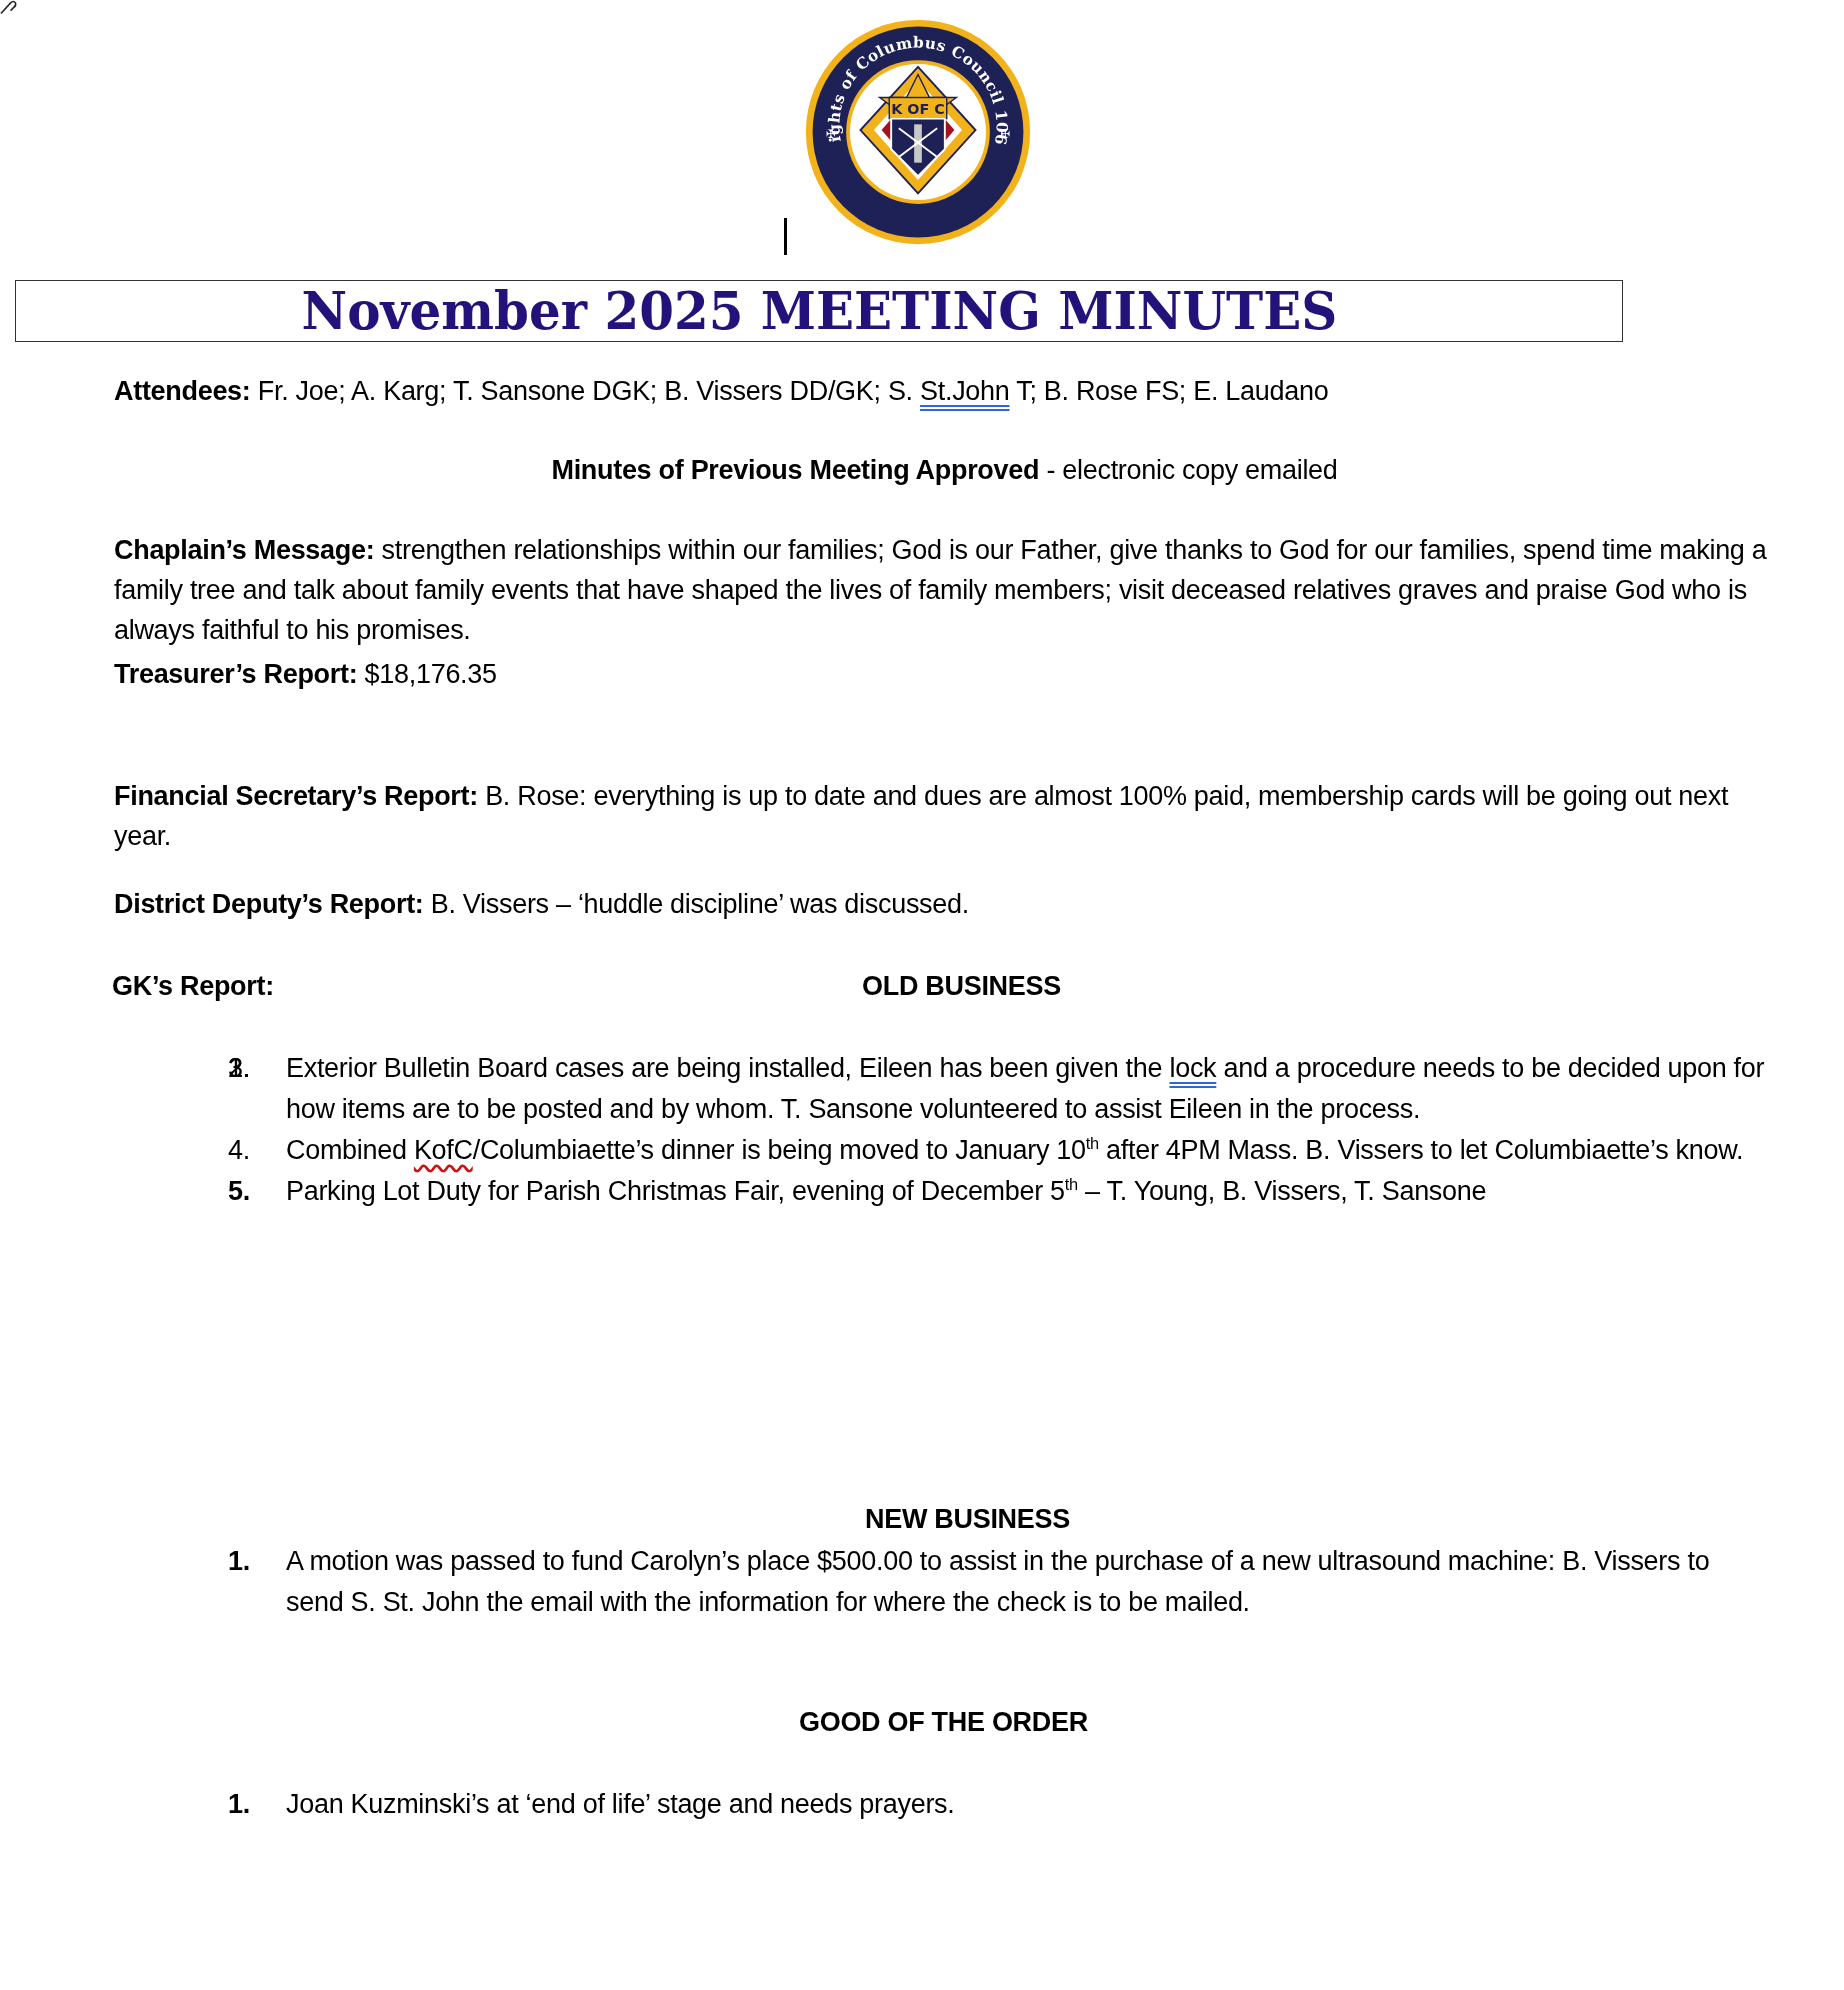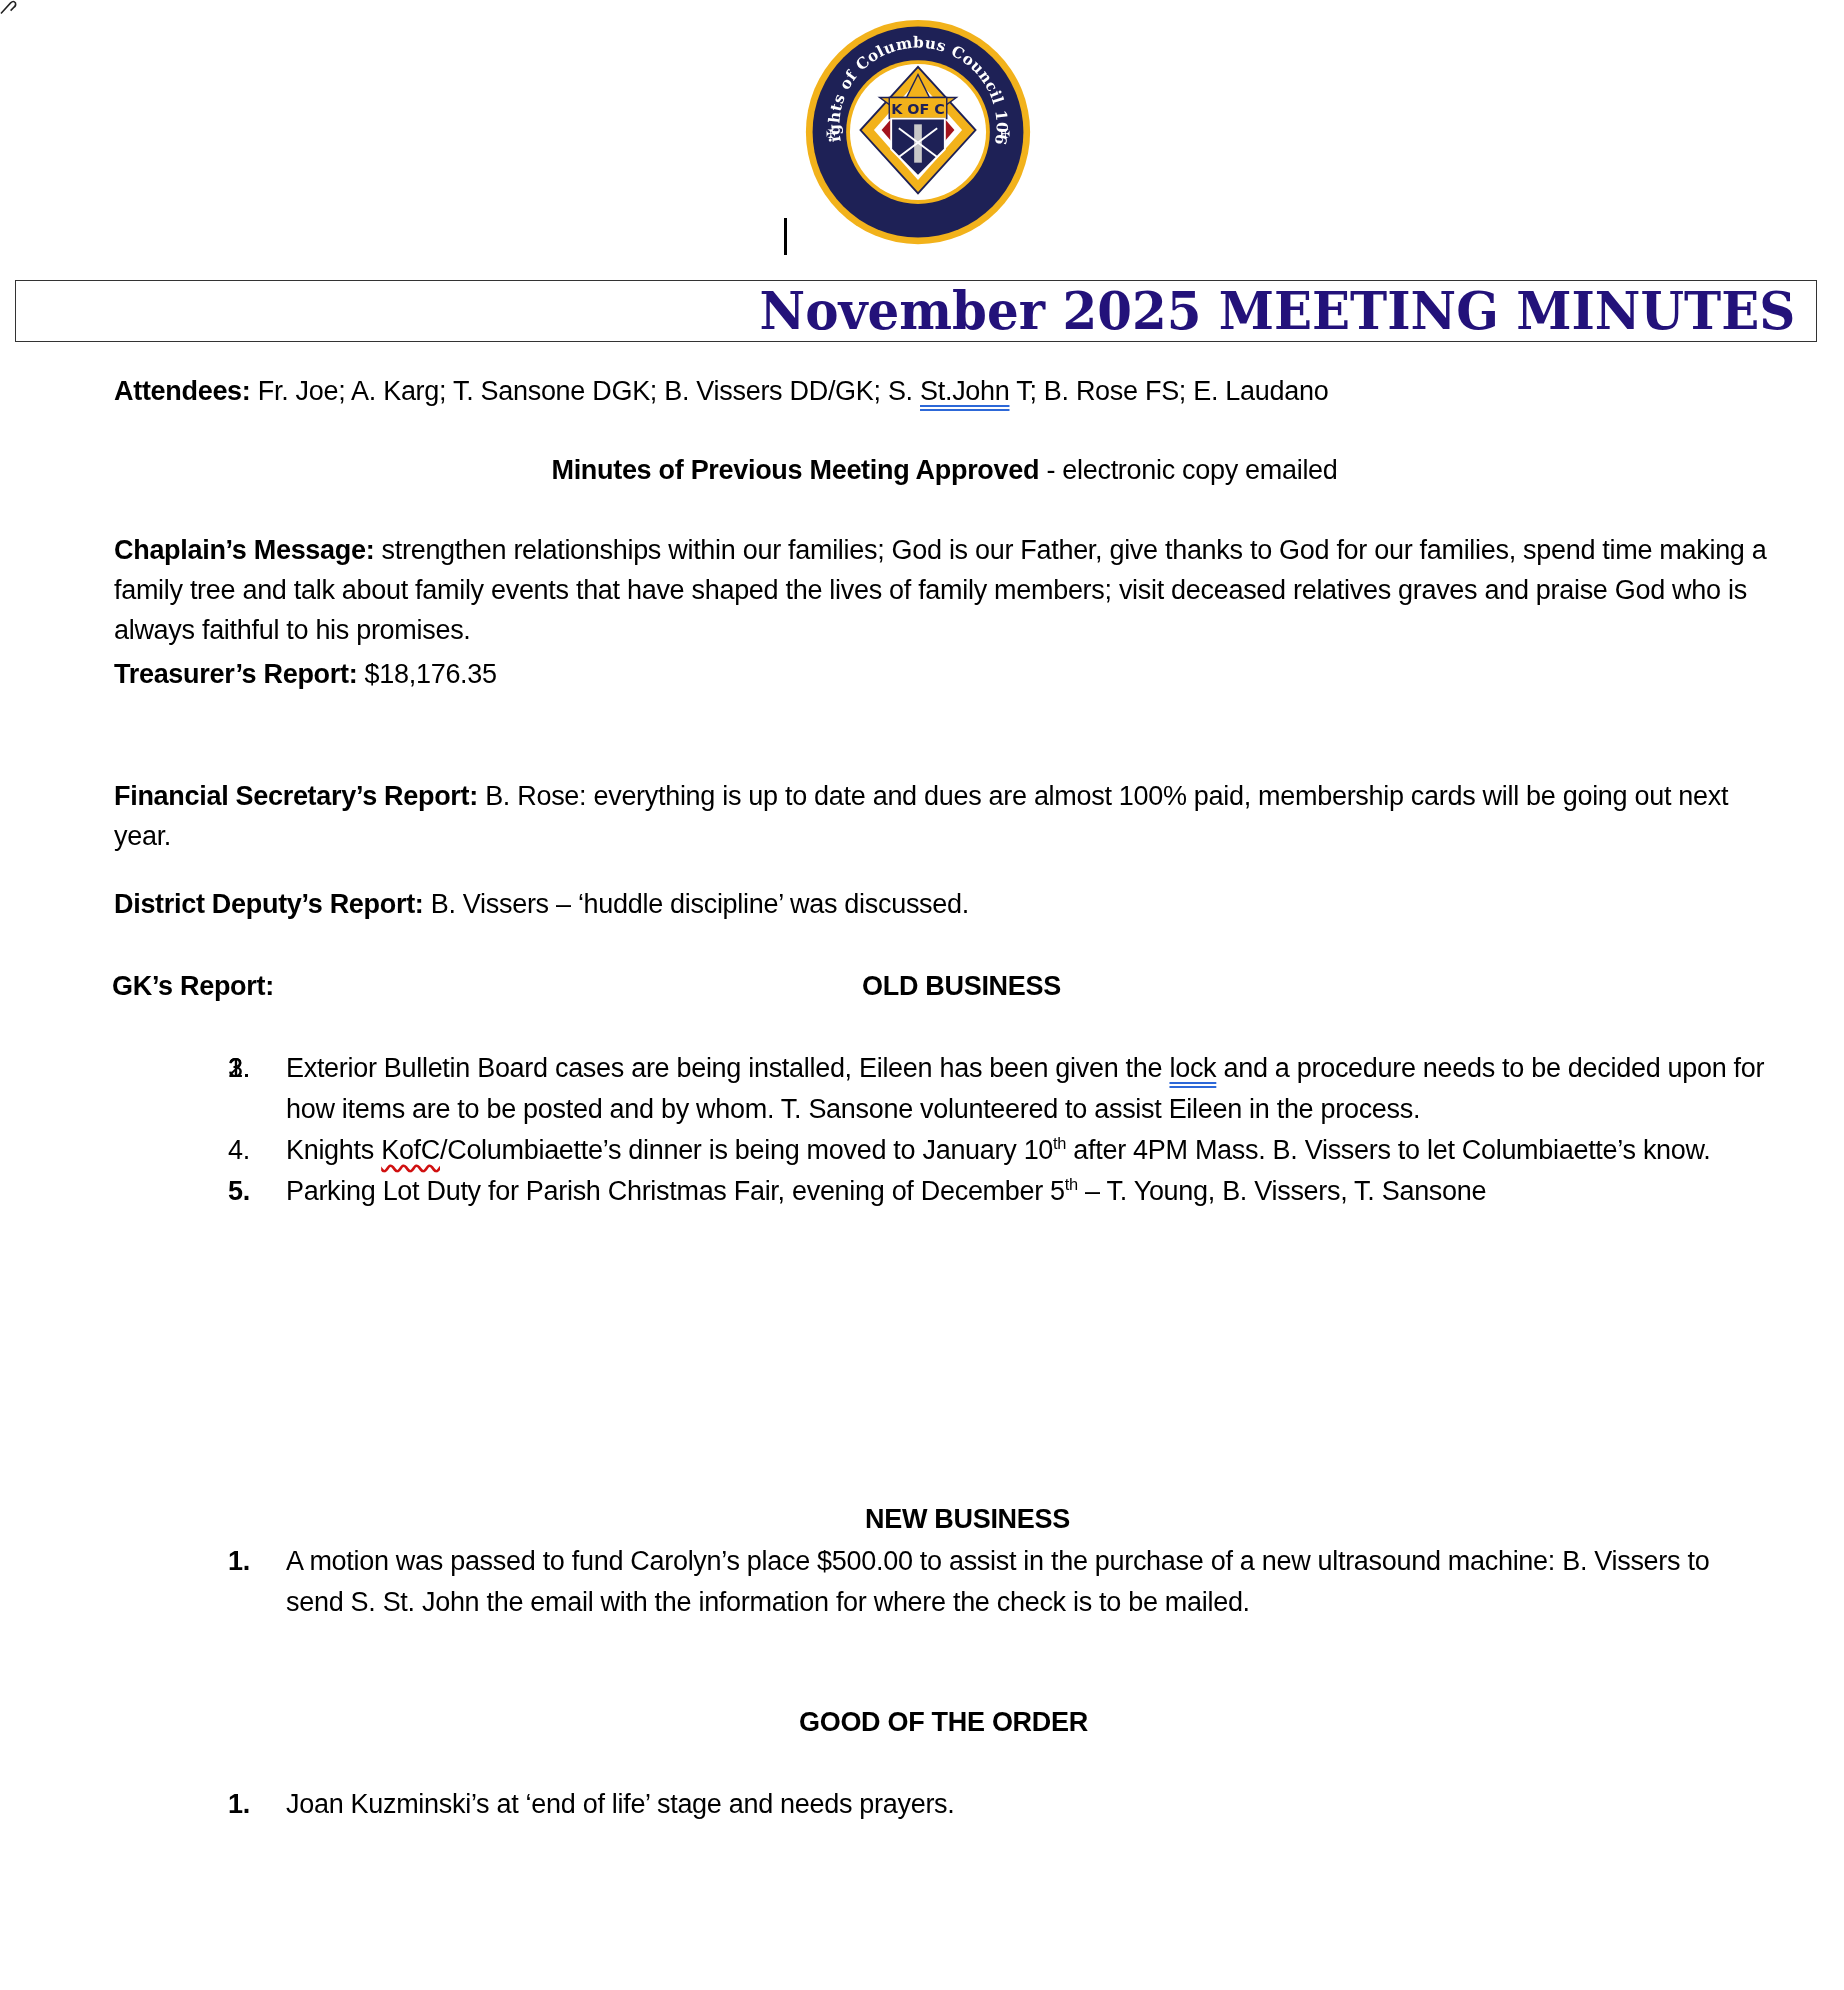--- a/index.html
+++ b/index.html
@@ -5,23 +5,23 @@
   html, body { margin: 0; padding: 0; background: #ffffff; }
   body {
     width: 1844px; height: 1991px; position: relative; overflow: hidden;
     font-family: "Liberation Sans", "DejaVu Sans", sans-serif;
     color: #000;
   }
   .cursor-icon { position: absolute; left: 0; top: 0; width: 19.3px; height: 19.3px; }
   .logo { position: absolute; left: 803px; top: 17.4px; width: 230px; height: 230px; }
   .caret { position: absolute; left: 784px; top: 218px; width: 2.9px; height: 37px; background: #000; }
   .title-box {
-    position: absolute; left: 15.4px; top: 280px; width: 1802px; height: 62px;
+    position: absolute; left: 15.4px; top: 280px; width: 1608px; height: 62px;
     border: 1.9px solid #333; box-sizing: border-box;
-    display: flex; align-items: center; justify-content: flex-end;
+    display: flex; align-items: center; justify-content: center;
   }
   .title {
     font-family: "DejaVu Serif", "Liberation Serif", serif;
     font-weight: bold; font-size: 52px; color: #23127a; letter-spacing: 0px;
     line-height: 1; transform: scaleX(0.96);
   }
   .para {
     position: absolute; left: 114px; width: 1661px;
     font-size: 27px; line-height: 40px; letter-spacing: -0.3px;
   }
@@ -111,21 +111,21 @@
   </div>
   <div class="li">
     <span class="num">2.</span>
   </div>
   <div class="li">
     <span class="num">3.</span>
     <span>Exterior Bulletin Board cases are being installed, Eileen has been given the </span><span class="ul-blue">lock</span><span> and a procedure needs to be decided upon for how items are to be posted and by whom.  T. Sansone volunteered to assist Eileen in the process.</span>
   </div>
   <div class="li">
     <span class="num">4.</span>
-    <span>Knights </span><span class="ul-red">KofC</span><span>/Columbiaette’s dinner is being moved to January 10</span><sup>th</sup><span> after 4PM Mass.  B. Vissers to let Columbiaette’s know.</span>
+    <span>Combined </span><span class="ul-red">KofC</span><span>/Columbiaette’s dinner is being moved to January 10</span><sup>th</sup><span> after 4PM Mass.  B. Vissers to let Columbiaette’s know.</span>
   </div>
   <div class="li">
     <span class="num bold">5.</span>
     <span>Parking Lot Duty for Parish Christmas Fair, evening of December 5</span><sup>th</sup><span> – T. Young, B. Vissers, T. Sansone</span>
   </div>
 </div>
 
 <div class="section-head" style="left:865px; top:1499px;">NEW BUSINESS</div>
 <div class="list" style="top:1541px;">
   <div class="li">

